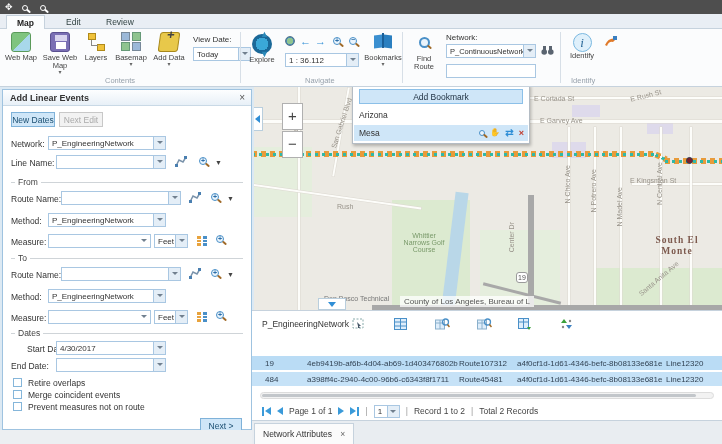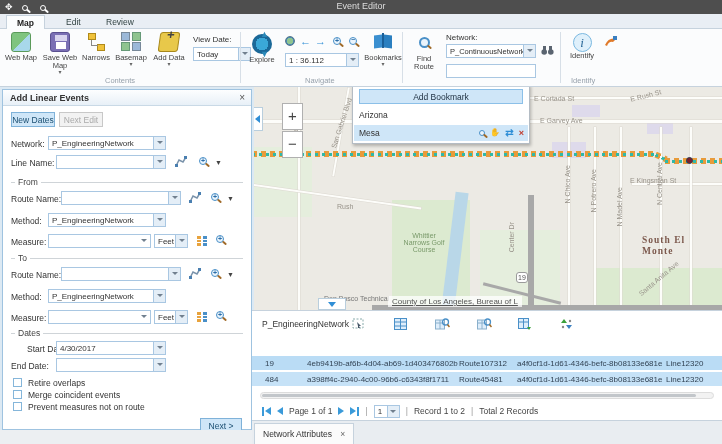--- a/index.html
+++ b/index.html
@@ -56,21 +56,21 @@
   
   .map{left:252px;top:87px;width:470px;height:223px;background:#eceae4;overflow:hidden;}
   .road{position:absolute;background:#fdfdfa;box-shadow:0 0 0 0.5px #dcd8d0;}
   .roadd{position:absolute;background:#a8a8a8;}
   .green{position:absolute;background:#dcead0;}
   .green2{position:absolute;background:#e5eedd;}
   .lav{position:absolute;background:#dedaeb;}
   .river{position:absolute;background:#b9d7e8;}
   .mlbl{position:absolute;font-size:7px;color:#98938a;white-space:nowrap;}
   .mlbl.v{writing-mode:vertical-rl;transform:rotate(180deg);}
-  .citylbl{position:absolute;font-family:"Liberation Serif",serif;font-size:9.5px;font-weight:bold;color:#7d5a4e;letter-spacing:1px;line-height:11px;}
+  .citylbl{position:absolute;font-family:"Liberation Serif",serif;font-size:9.5px;font-weight:bold;color:#7d5a4e;letter-spacing:1px;text-align:center;line-height:11px;}
   .rseg{position:absolute;height:6px;background:repeating-linear-gradient(90deg,#e89b3a 0 5px,rgba(0,0,0,0) 5px 9px);}
   .rseg::after{content:"";position:absolute;left:0;right:0;top:1.5px;height:3px;
      background:repeating-linear-gradient(90deg,#2fb9a8 0 3px,rgba(0,0,0,0) 3px 7px);}
   .marker{position:absolute;width:7px;height:7px;border-radius:50%;background:#7a1f2b;border:1.5px solid #2e3d52;}
   .zbtn{position:absolute;left:30px;width:21px;height:27px;background:#fff;border:1px solid #b0b0b0;
         font-size:15px;text-align:center;line-height:24px;color:#444;}
   .collapse-tab{position:absolute;background:#fff;border:1px solid #b9cedd;display:flex;align-items:center;justify-content:center;}
   .tri-b{width:0;height:0;border-left:4px solid transparent;border-right:4px solid transparent;border-top:5px solid #2f8ed6;}
   .tri-l2{width:0;height:0;border-top:4px solid transparent;border-bottom:4px solid transparent;border-right:5px solid #2f8ed6;}
   .attrib{position:absolute;background:rgba(255,255,255,.75);font-size:8px;color:#555;padding:1px 4px;}
@@ -115,21 +115,20 @@
 </style>
 </head>
 <body>
 
 <div class="screen">
 
   <div class="abs titlebar">
     <span class="tb-ico" style="left:5px;">✥</span>
     <span class="tb-ico" style="left:22px;top:3px;"><span class="mag white" style="width:6px;height:6px;"></span></span>
     <span class="tb-ico" style="left:40px;top:3px;"><span class="mag white" style="width:6px;height:6px;"></span></span>
-    <span class="ttl">Event Editor</span>
   </div>
 
   <div class="abs tabstrip">
     <span class="rtab active" style="left:6px;text-align:right;">Map</span>
     <span class="rtab" style="left:56px;">Edit</span>
     <span class="rtab" style="left:96px;">Review</span>
   </div>
 
   <div class="abs ribbon">
 
@@ -145,21 +144,21 @@
       <span>Save Web Map</span>
       <div class="ddv">▾</div>
     </div>
     <div class="rbtn" style="left:80px;top:3px;width:32px;">
       <span class="rico">
         <span style="position:absolute;left:2px;top:1px;width:8px;height:7px;background:#f0c23a;border:1px solid #b08a1a;"></span>
         <span style="position:absolute;right:1px;bottom:1px;width:8px;height:7px;background:#f0c23a;border:1px solid #b08a1a;"></span>
         <span style="position:absolute;left:5px;top:8px;width:1px;height:6px;background:#888;"></span>
         <span style="position:absolute;left:5px;top:13px;width:7px;height:1px;background:#888;"></span>
       </span><br>
-      <span>Narrows</span>
+      <span>Layers</span>
     </div>
     <div class="rbtn" style="left:112px;top:3px;width:38px;">
       <span class="rico">
         <span style="position:absolute;left:0;top:0;width:9px;height:9px;background:#9bb8d8;border:1px solid #789;"></span>
         <span style="position:absolute;right:0;top:0;width:9px;height:9px;background:#8fc48f;border:1px solid #697;"></span>
         <span style="position:absolute;left:0;bottom:1px;width:9px;height:9px;background:#8fc48f;border:1px solid #697;"></span>
         <span style="position:absolute;right:0;bottom:1px;width:9px;height:9px;background:#9bb8d8;border:1px solid #789;"></span>
       </span><br>
       <span>Basemap</span>
       <div class="ddv">▾</div>
@@ -293,21 +292,21 @@
 
     <div class="zbtn" style="top:16px;">+</div>
     <div class="zbtn" style="top:44px;">−</div>
     <div class="collapse-tab" style="left:0;top:20px;width:11px;height:24px;">
         <span class="tri-l2"></span>
       </div>
     <div class="collapse-tab" style="left:66px;top:211px;width:28px;height:12px;">
         <span class="tri-b"></span>
       </div>
 
-    <div class="attrib" style="left:136px;top:209px;text-decoration:underline;">County of Los Angeles, Bureau of L</div>
+    <div class="attrib" style="left:148px;top:209px;">County of Los Angeles, Bureau of L</div>
 
     <div class="bkpopup">
       <div class="bkadd">Add Bookmark</div>
       <div class="bkitem" style="top:22px;">Arizona</div>
       <div class="bkitem sel" style="top:40px;">
         <span>Mesa</span>
         <span class="bkicos">
           <span><span class="mag" style="width:6px;height:6px;"></span></span>
           <span style="color:#8a9aa8;font-size:8px;">✋</span>
           <span style="color:#2f8ed6;font-size:10px;font-weight:bold;">⇄</span>

